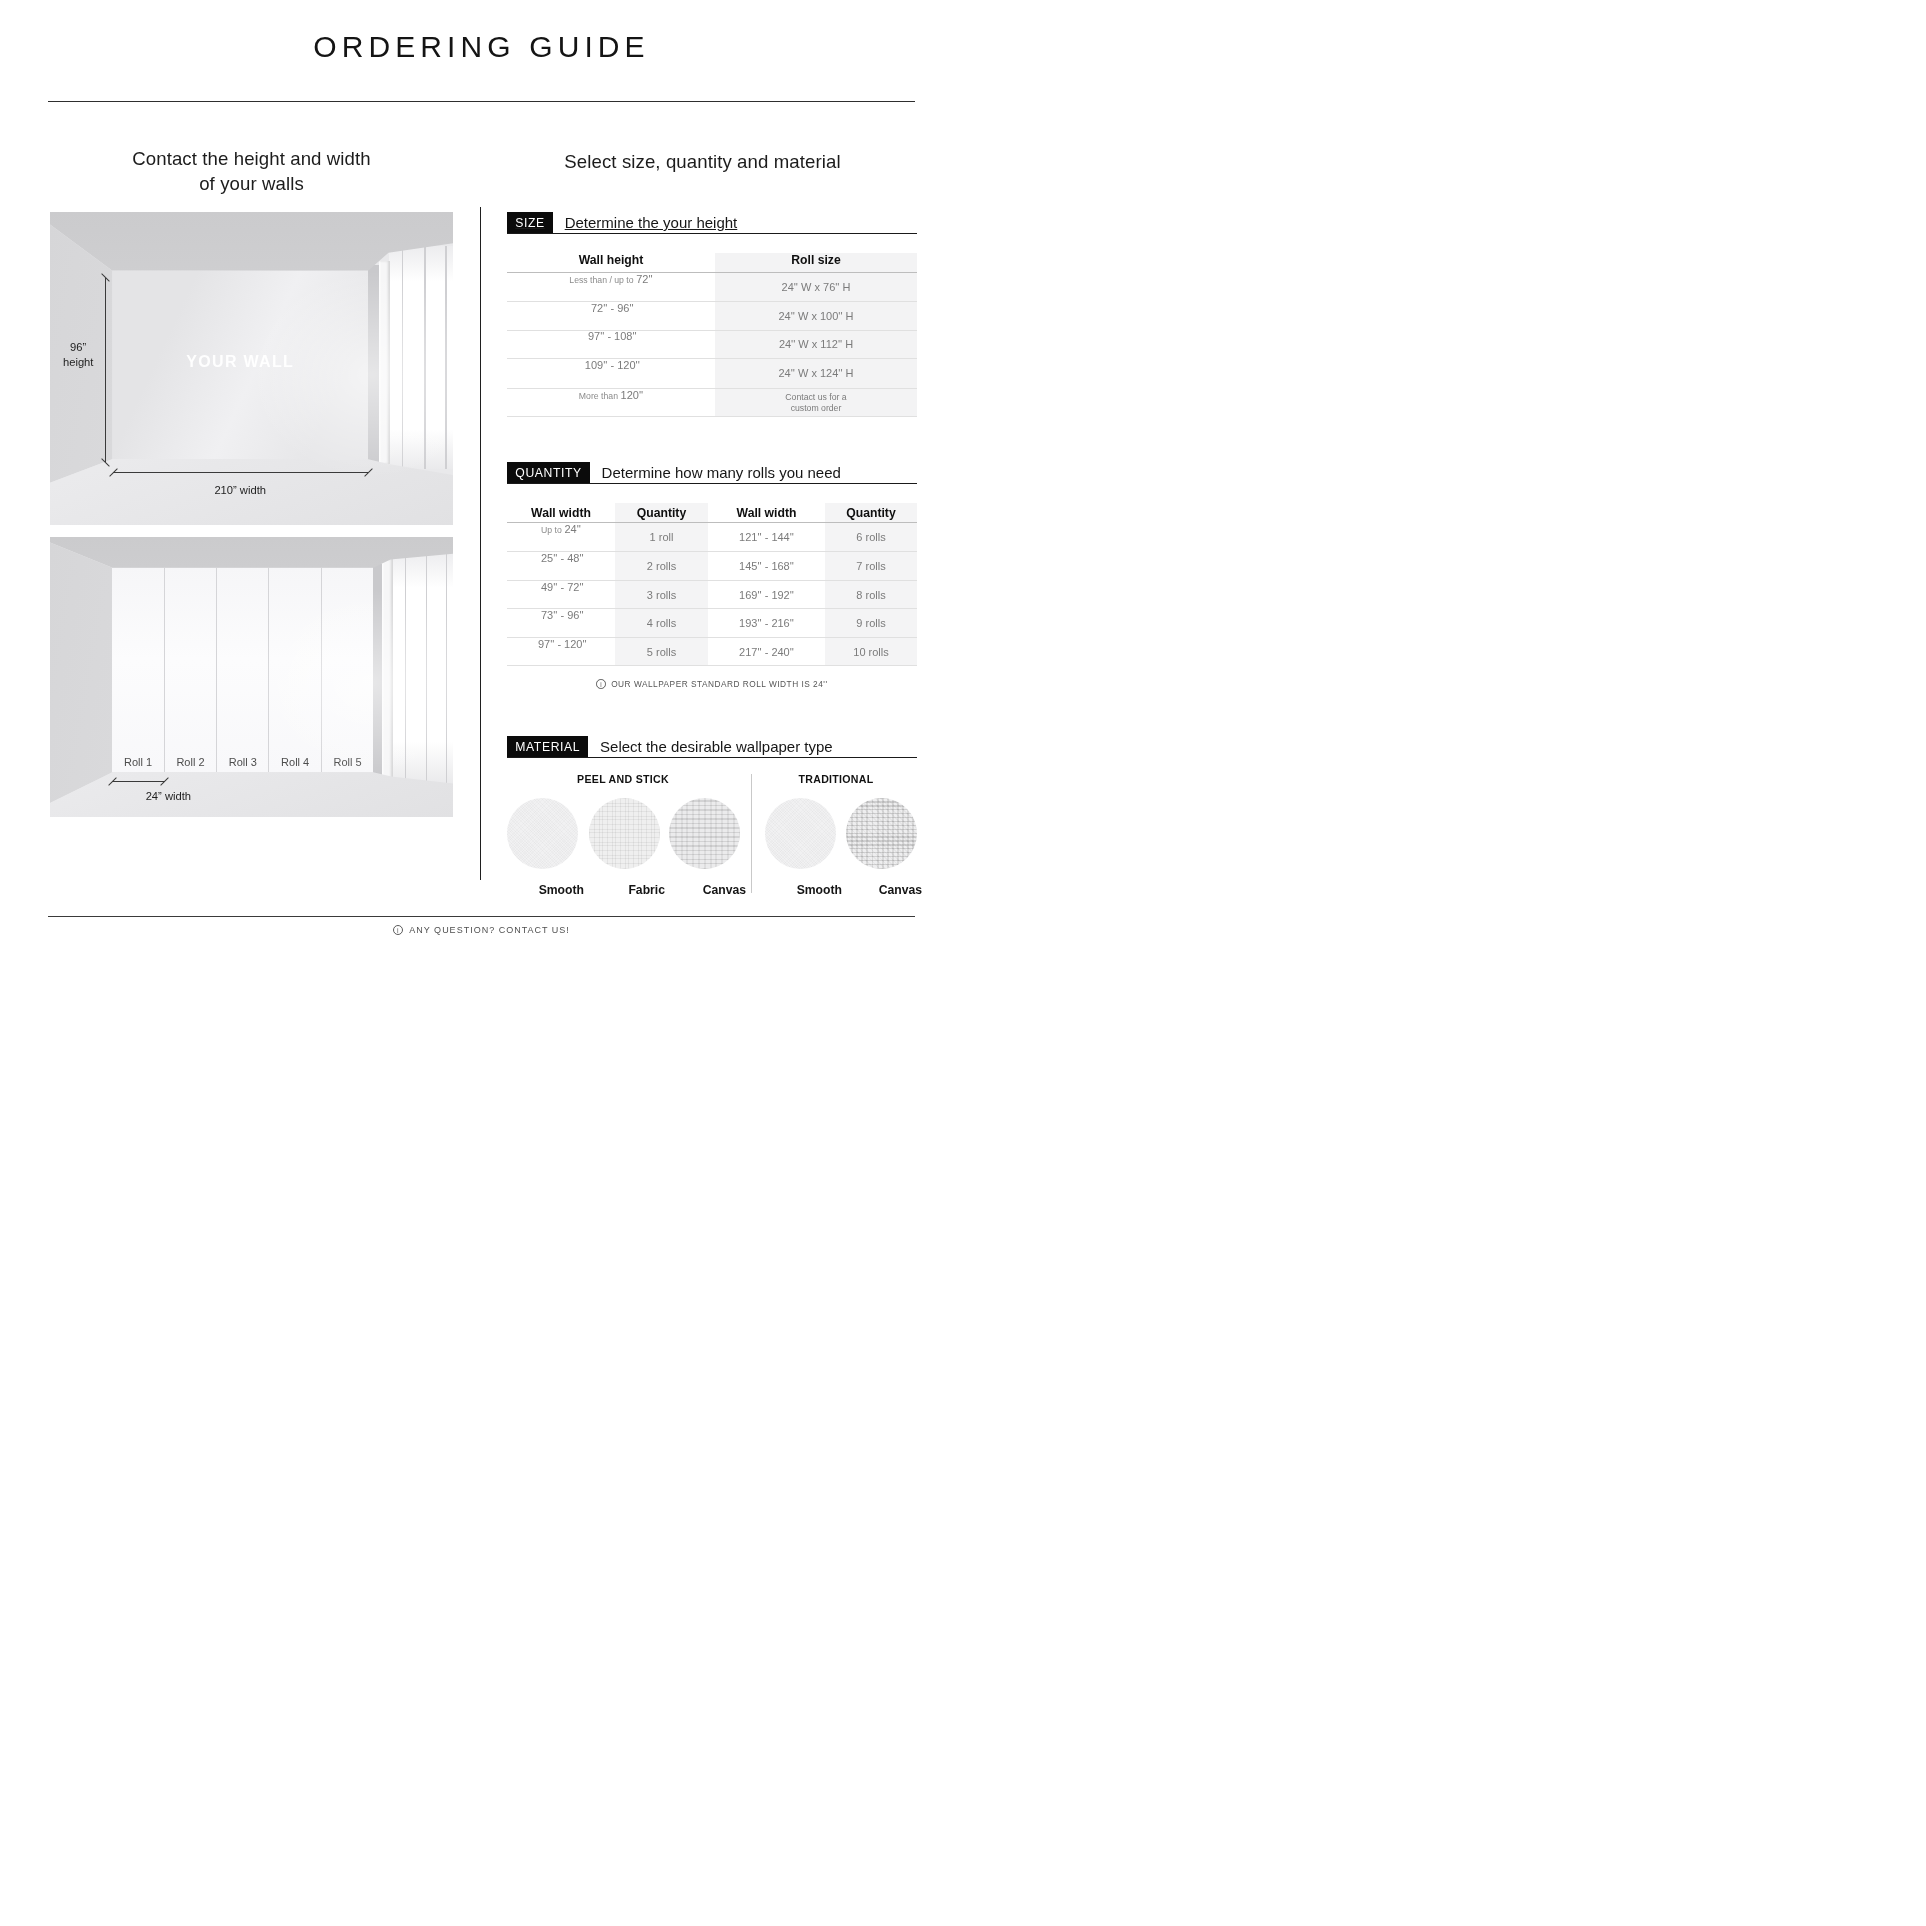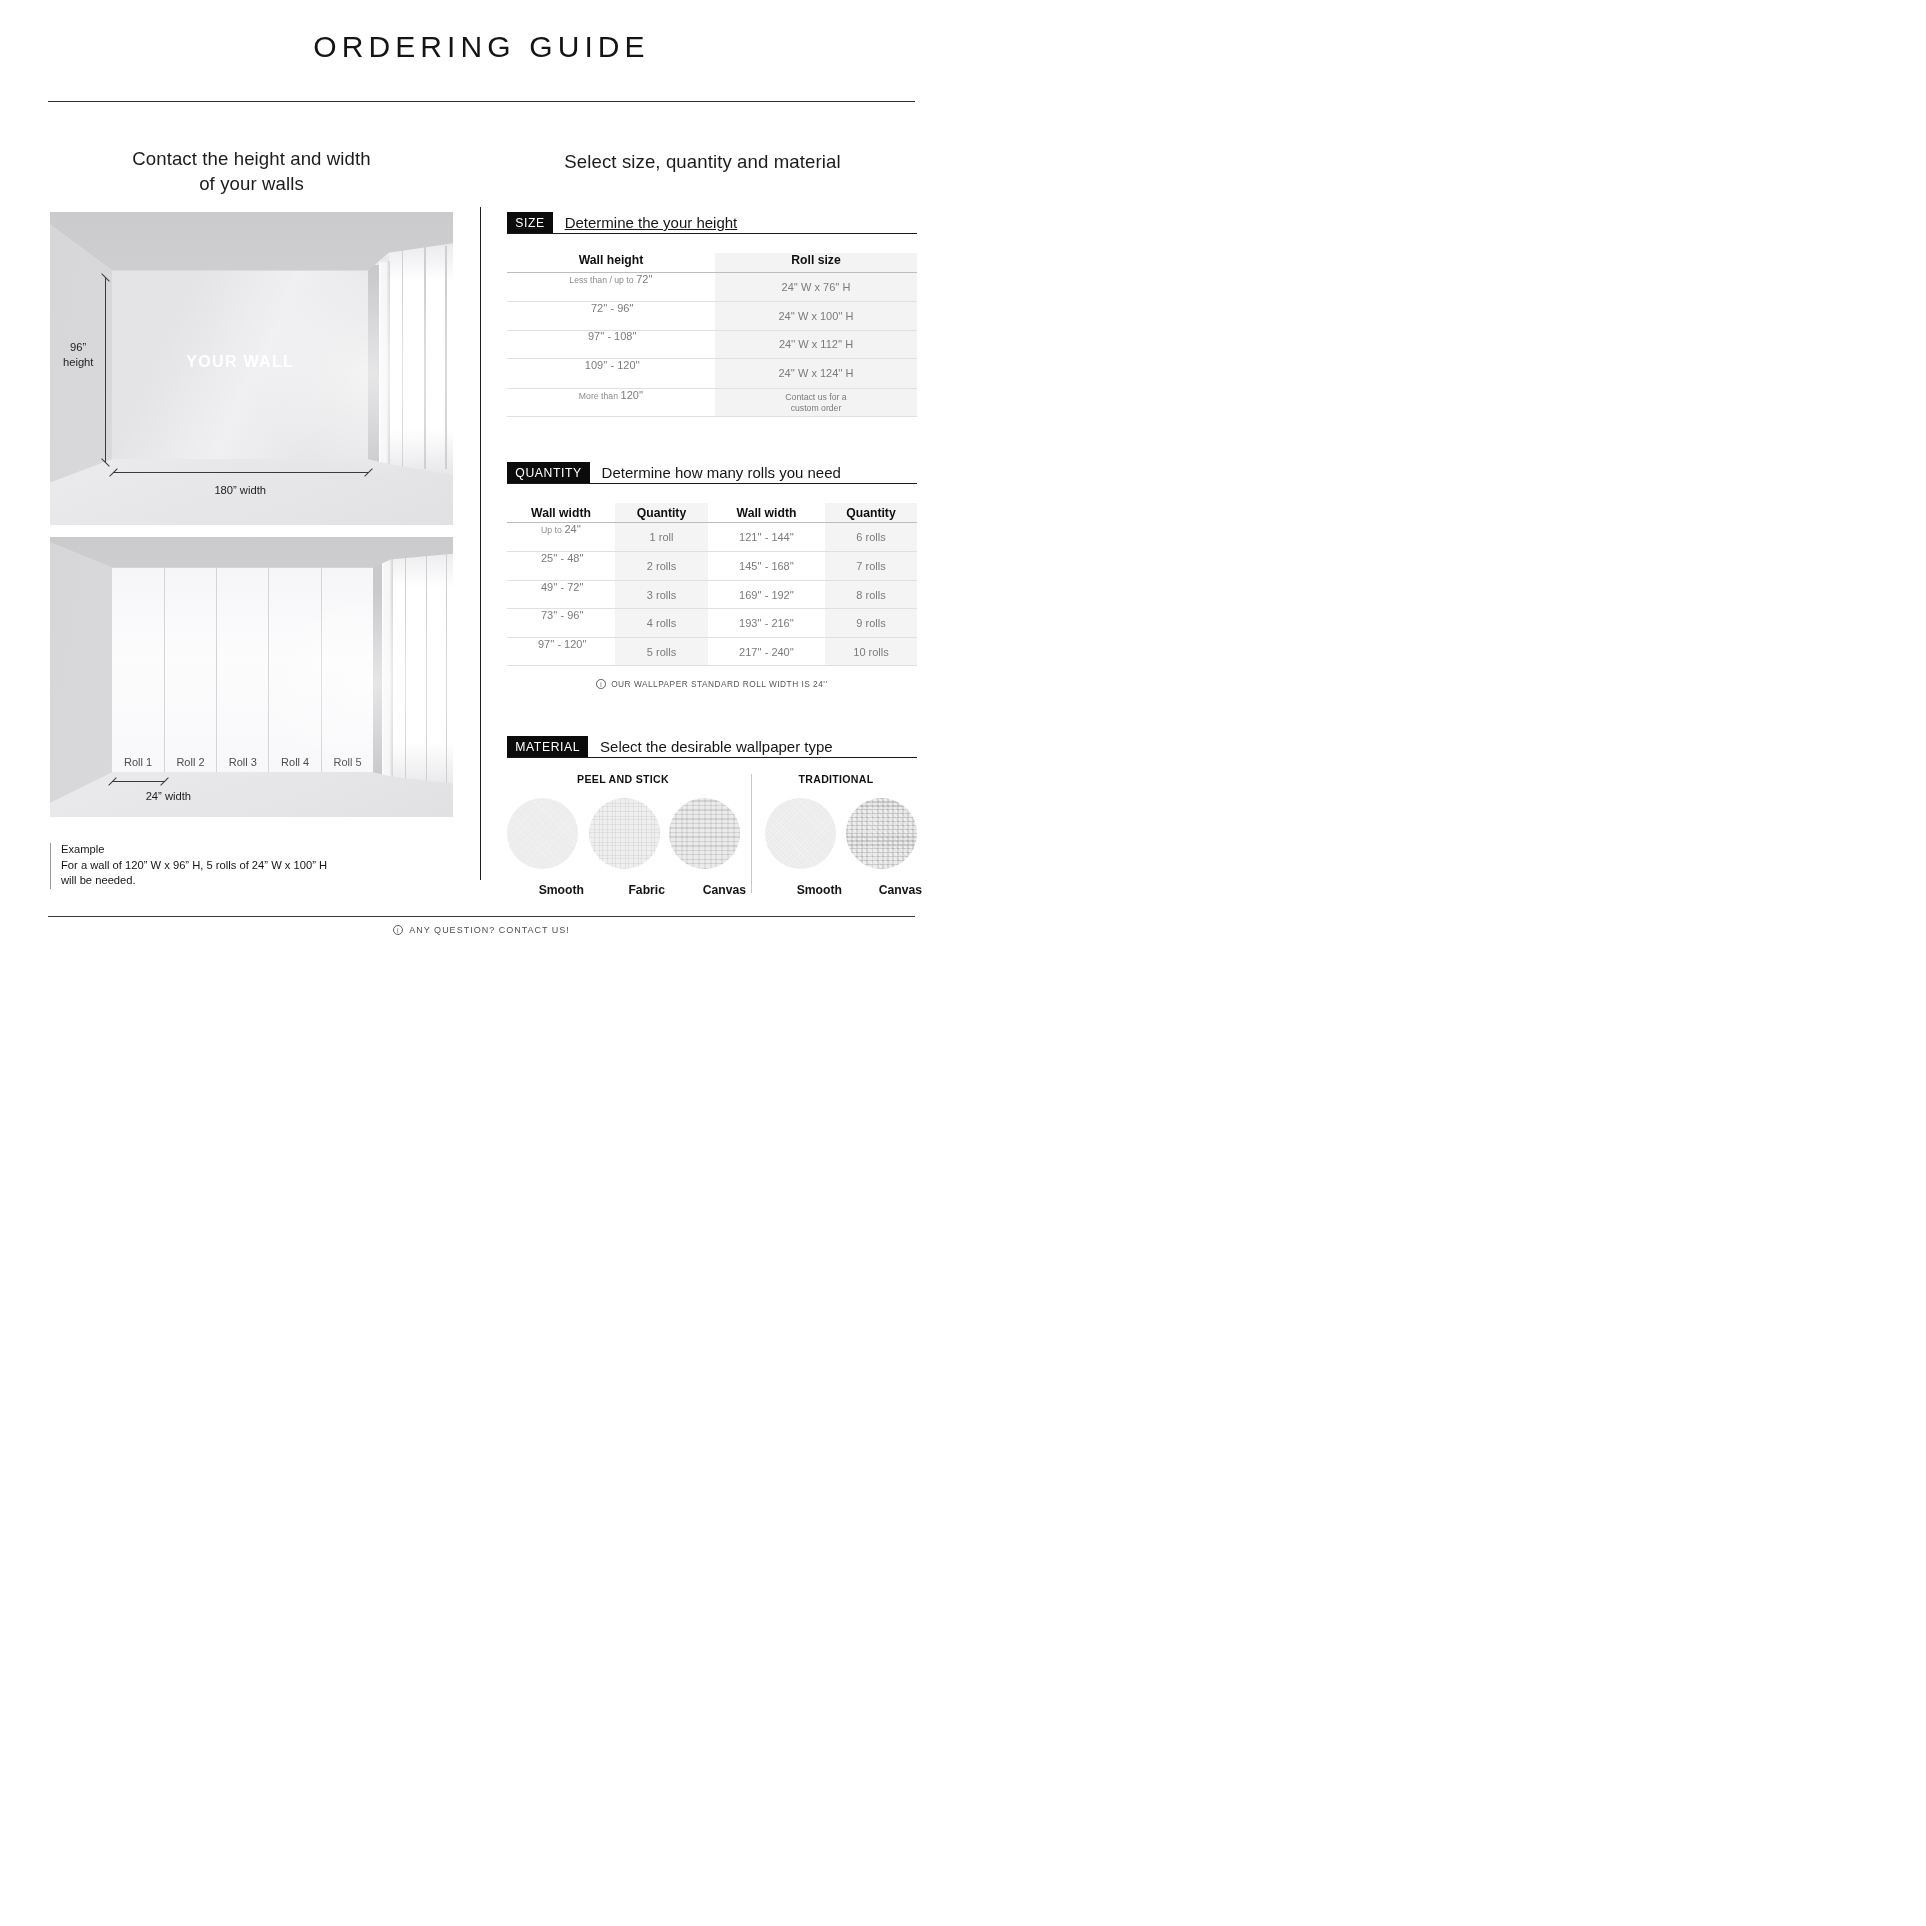--- a/index.html
+++ b/index.html
@@ -186,21 +186,21 @@
     </div>
     <div class="lbl-height">
       <div>96”</div>
       <div>height</div>
     </div>
     <div class="lbl-wall">YOUR WALL</div>
     <div class="dim dim-h">
       <span class="tick t1"></span>
       <span class="tick t2"></span>
     </div>
-    <div class="lbl-width">180” width</div>
+    <div class="lbl-width">210” width</div>
   </div>
 
   <div class="room room2">
     <div class="r-strip"></div>
     <div class="r-window">
       <div class="bar b1"></div>
       <div class="bar b2"></div>
       <div class="bar b3"></div>
     </div>
     <div class="r-pillar"></div>
@@ -225,26 +225,20 @@
     </div>
     <div class="r-floor"></div>
     <div class="r-glow"></div>
     <div class="dim dim-h2">
       <span class="tick t1"></span>
       <span class="tick t2"></span>
     </div>
     <div class="lbl-width2">24” width</div>
   </div>
 
-  <div class="example">
-    <div class="ex-bar"></div>
-    <div class="txt h">Example</div>
-    <div class="txt">For a wall of 120” W x 96” H, 5 rolls of 24” W x 100” H</div>
-    <div class="txt">will be needed.</div>
-  </div>
 
   <div class="sec-head size">
     <span class="badge">SIZE</span>
     <span class="sec-sub">Determine the your height</span>
   </div>
   <div class="size-table">
     <div class="st-gray"></div>
     <div class="st-header">
       <div class="cell st-c1 hd">Wall height</div>
       <div class="cell st-c2 hd">Roll size</div>

